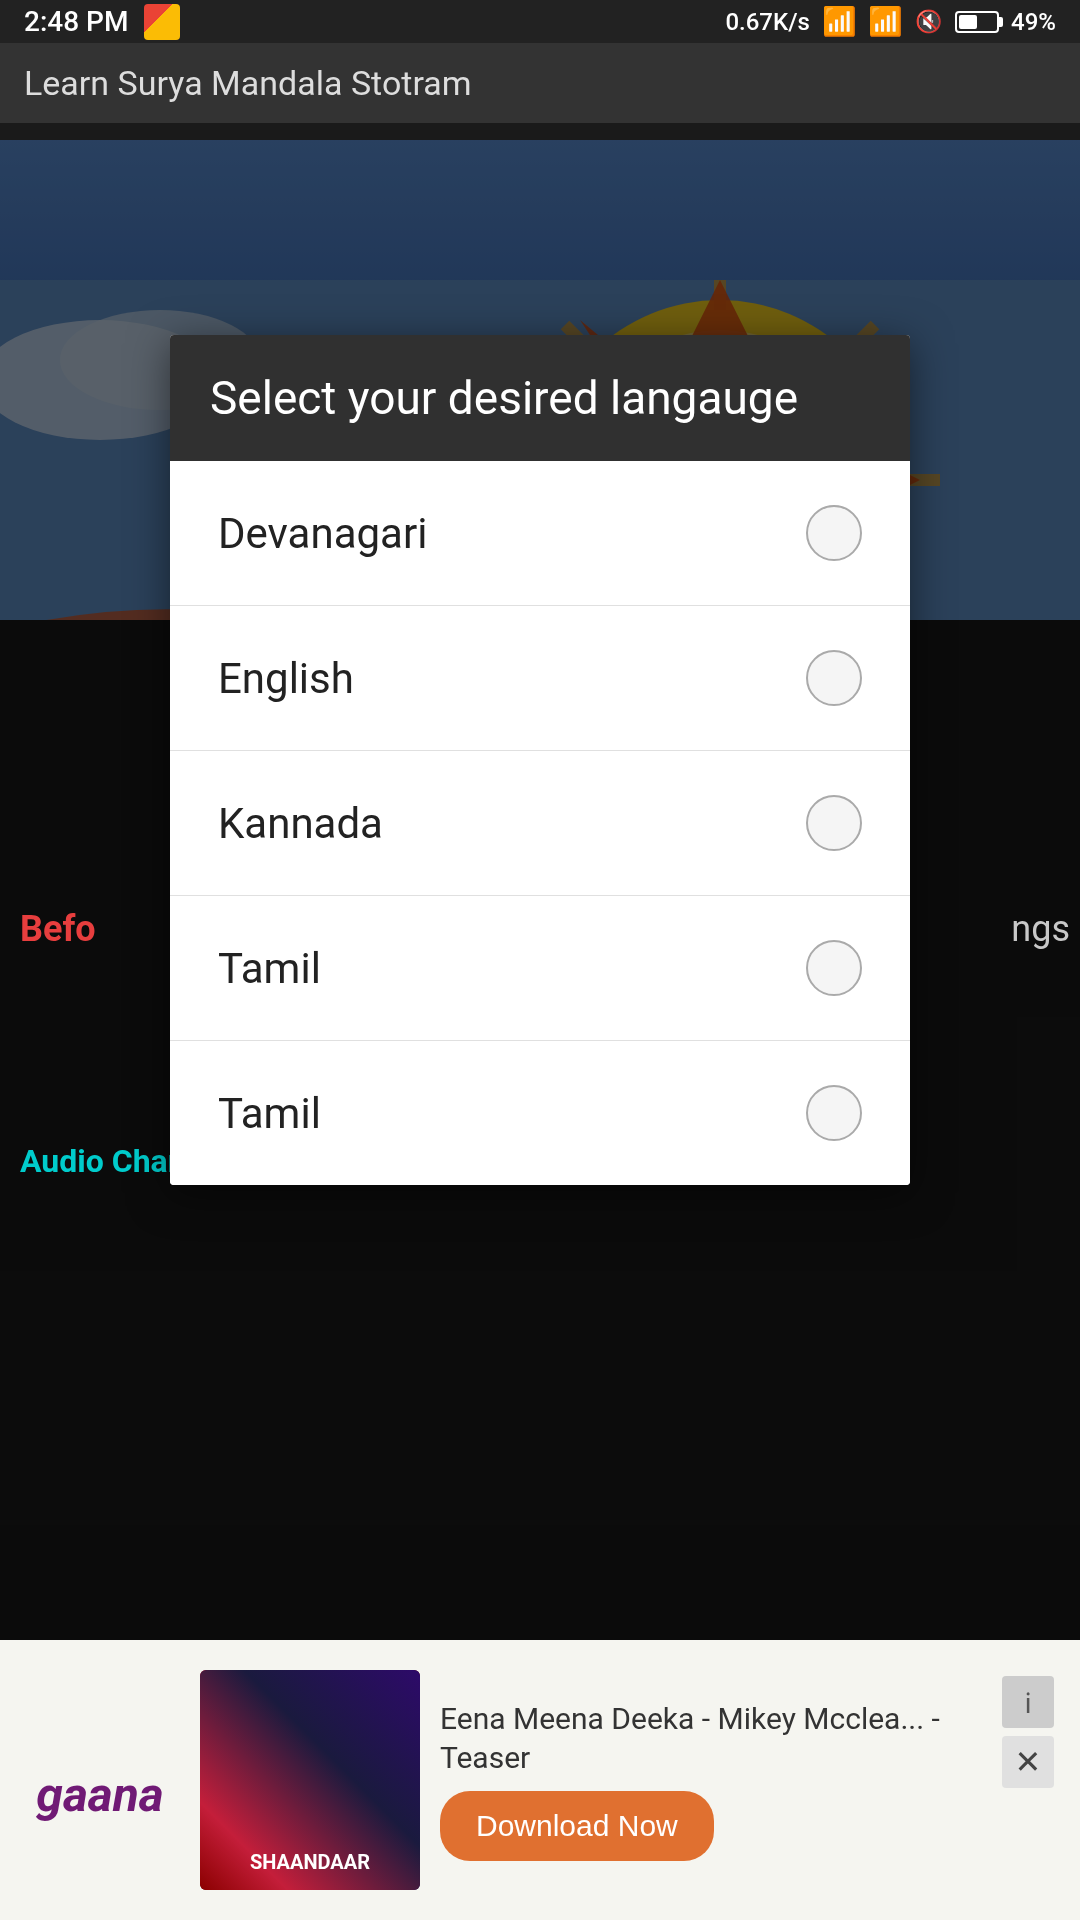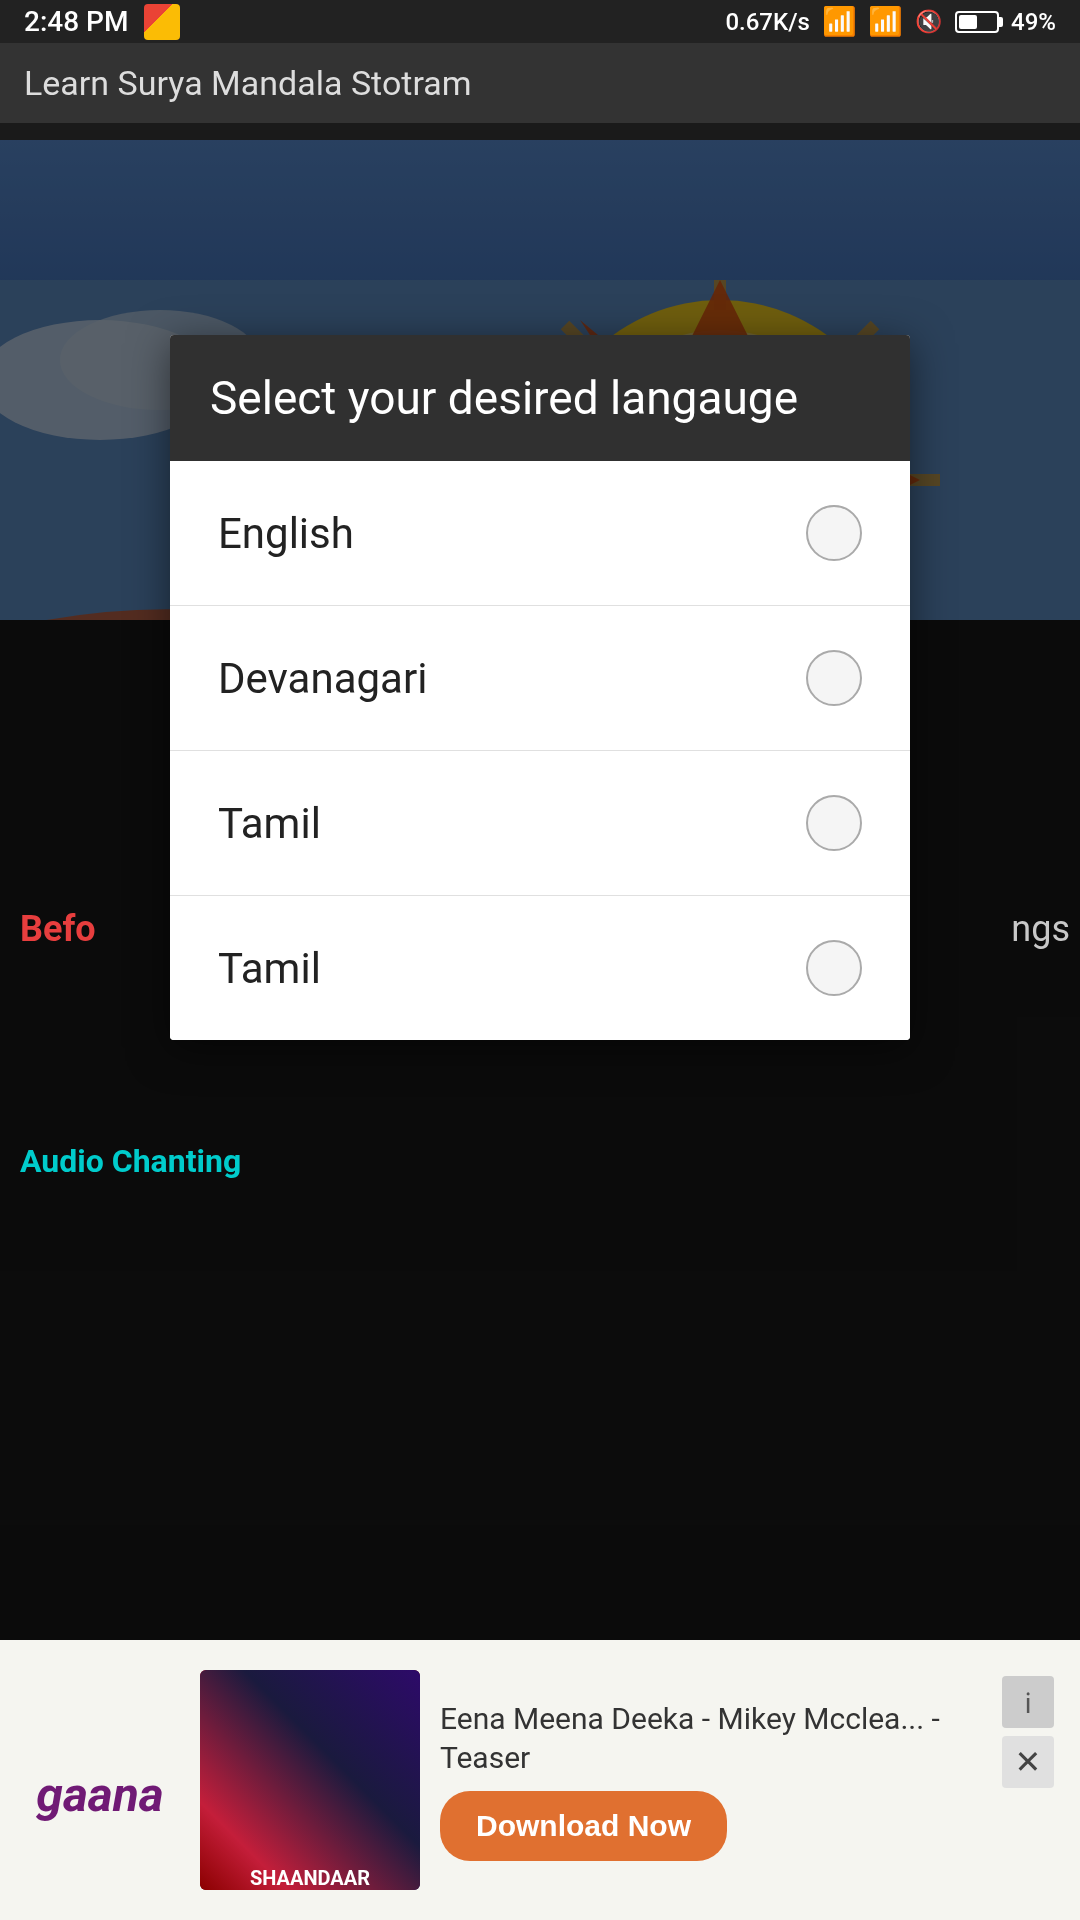--- a/index.html
+++ b/index.html
@@ -244,21 +244,21 @@
 
     .ad-album-art {
       width: 220px;
       height: 220px;
       background: linear-gradient(135deg, #c8102e 0%, #8b0000 40%, #1a1a2e 70%, #2d1b69 100%);
       border-radius: 6px;
       flex-shrink: 0;
       display: flex;
       align-items: flex-end;
       justify-content: center;
-      padding-bottom: 0;
+      padding-bottom: 16px;
       position: relative;
       overflow: hidden;
     }
     .album-art-overlay {
       position: absolute;
       top: 0; left: 0; width: 100%; height: 100%;
       background: linear-gradient(45deg, #8B0000 0%, #c41e3a 20%, #1a1a3e 60%, #2d0a69 100%);
     }
     .album-text {
       color: #fff;
@@ -283,21 +283,21 @@
       line-height: 1.3;
     }
 
     .ad-download-btn {
       background: #e07030;
       color: #fff;
       border: none;
       border-radius: 30px;
       padding: 18px 36px;
       font-size: 30px;
-      font-weight: bold;
+      font-weight: normal;
       align-self: flex-start;
       cursor: pointer;
     }
 
     .ad-info-icon {
       width: 52px;
       height: 52px;
       background: #ccc;
       border-radius: 4px;
       display: flex;
@@ -420,33 +420,39 @@
 <div class="hint-text-bottom-left">Audio Chanting</div>
 
 <div class="modal-overlay">
   <div class="modal">
     <div class="modal-header">
       <span>Select your desired langauge</span>
     </div>
     <div class="modal-body">
 
       <div class="language-item">
+        <span class="language-label">Devanagari</span>
+        <div class="radio-btn">
+          <div class="radio-btn-inner"></div>
+        </div>
+      </div>
+
+      <div class="language-item">
         <span class="language-label">English</span>
         <div class="radio-btn">
           <div class="radio-btn-inner"></div>
         </div>
       </div>
 
       <div class="language-item">
-        <span class="language-label">Devanagari</span>
+        <span class="language-label">Kannada</span>
         <div class="radio-btn">
           <div class="radio-btn-inner"></div>
         </div>
       </div>
-
 
       <div class="language-item">
         <span class="language-label">Tamil</span>
         <div class="radio-btn">
           <div class="radio-btn-inner"></div>
         </div>
       </div>
 
       <div class="language-item">
         <span class="language-label">Tamil</span>

